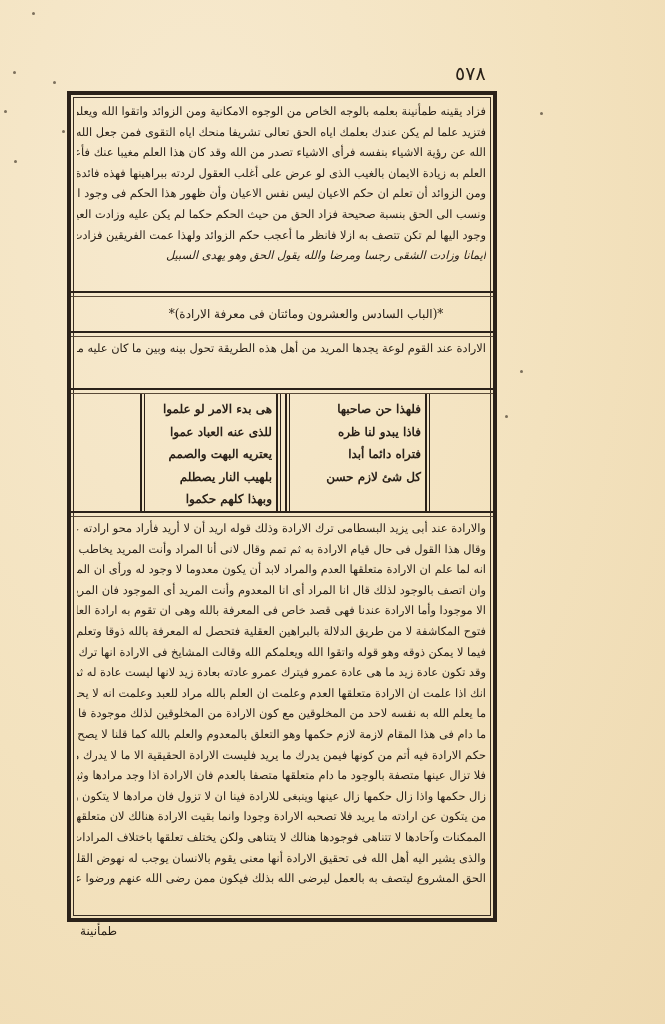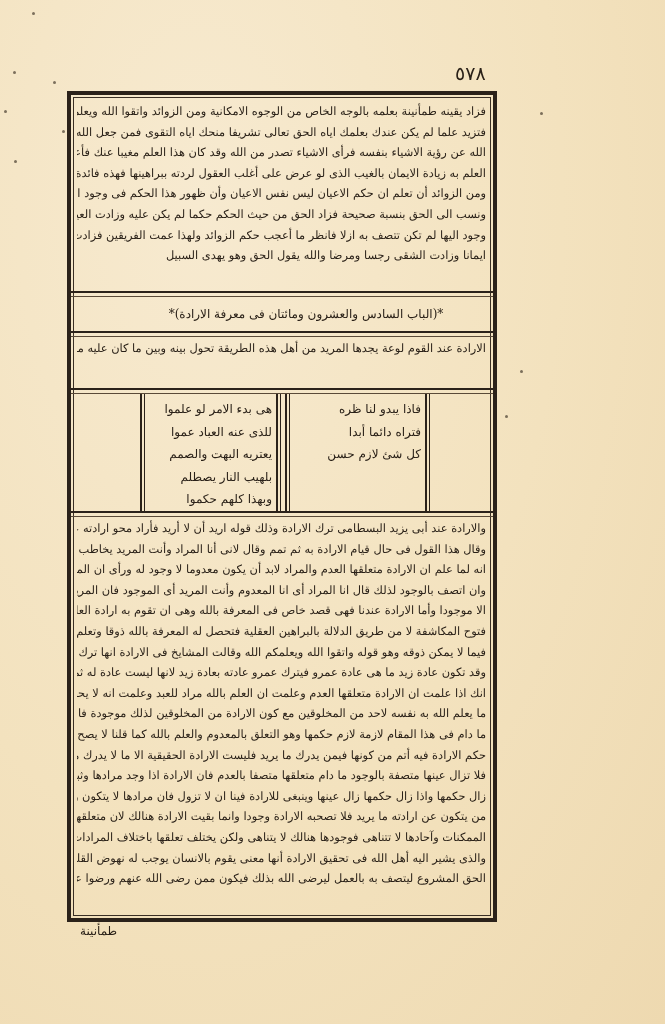--- a/index.html
+++ b/index.html
@@ -21,34 +21,34 @@
   .frame-inner {
     position: absolute; left: 2px; top: 2px; right: 2px; bottom: 2px;
     border: 1px solid #3a2f24;
   }
   .block { position: absolute; left: 0; right: 0; direction: rtl; }
   .para {
     font-size: 11.4px; line-height: 20.6px; text-align: justify; text-align-last: right;
     padding: 0 7px 0 6px;
   }
   .para .ln { display: block; white-space: nowrap; overflow: hidden; text-align: justify; text-align-last: justify; }
-  .para .ln.last { text-align-last: right; }
+  .para .ln.last { text-align-last: right; font-style: italic; }
   .divider {
     position: absolute; left: 0; right: 0; height: 3px;
     border-top: 2px solid #2b221a; border-bottom: 1px solid #5a4a38;
   }
   .chapter-title {
     text-align: center; font-size: 12px; line-height: 36px;
   }
   .poem {
     position: absolute; left: 0; right: 0; top: 299px; height: 118px;
   }
   .vline { position: absolute; top: 0; bottom: 0; width: 5px; border-left: 2px solid #2b221a; border-right: 1px solid #2b221a; box-sizing: border-box; }
   .verse-col {
-    position: absolute; top: 4px; direction: rtl; font-size: 12px; line-height: 22.5px; text-align: right;
+    position: absolute; top: 4px; direction: rtl; font-size: 12px; line-height: 22.5px; text-align: right; font-weight: bold;
   }
   .verse-col .v { display: block; white-space: nowrap; letter-spacing: 1.5px; }
   .catchword {
     position: absolute; left: 80px; top: 924px; font-size: 12px; direction: rtl;
   }
   .dot { position: absolute; width: 3px; height: 3px; border-radius: 50%; background: #3a2f24; opacity: .65; }
 </style>
 </head>
 <body>
 
@@ -90,20 +90,21 @@
 
   <div class="divider" style="top:293px;"></div>
 
   <div class="poem">
     <span class="vline" style="left:354px;"></span>
     <span class="vline" style="left:214px;"></span>
     <span class="vline" style="left:205px;"></span>
     <span class="vline" style="left:69px;"></span>
 
     <div class="verse-col" style="left:222px; width:128px;">
+      <span class="v">فلهذا حن صاحبها</span>
       <span class="v">فاذا يبدو لنا ظره</span>
       <span class="v">فتراه دائما أبدا</span>
       <span class="v">كل شئ لازم حسن</span>
     </div>
     <div class="verse-col" style="left:77px; width:124px;">
       <span class="v">هى بدء الامر لو علموا</span>
       <span class="v">للذى عنه العباد عموا</span>
       <span class="v">يعتريه البهت والصمم</span>
       <span class="v">بلهيب النار يصطلم</span>
       <span class="v">وبهذا كلهم حكموا</span>

